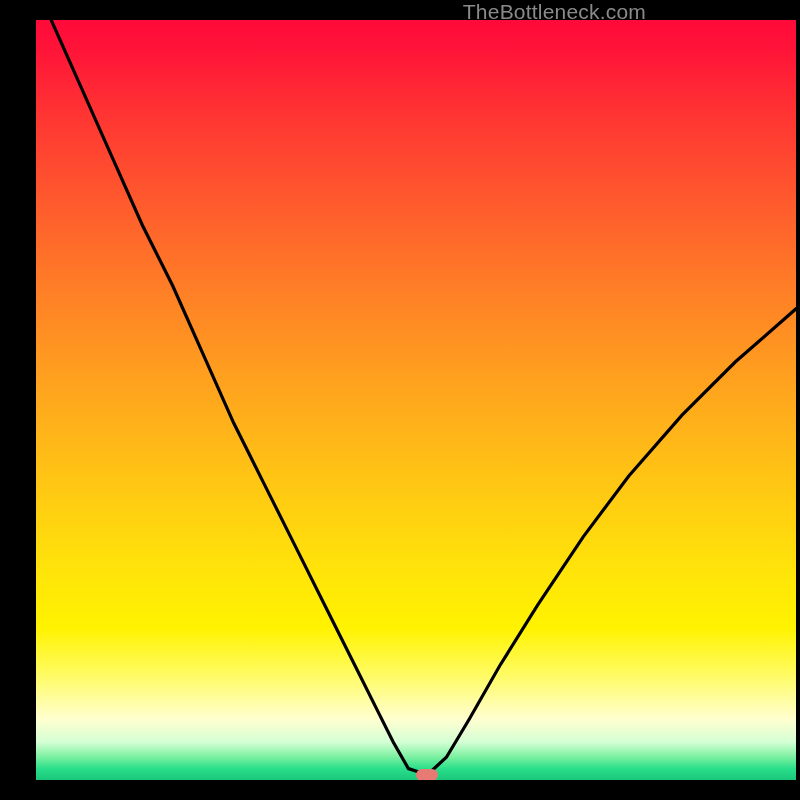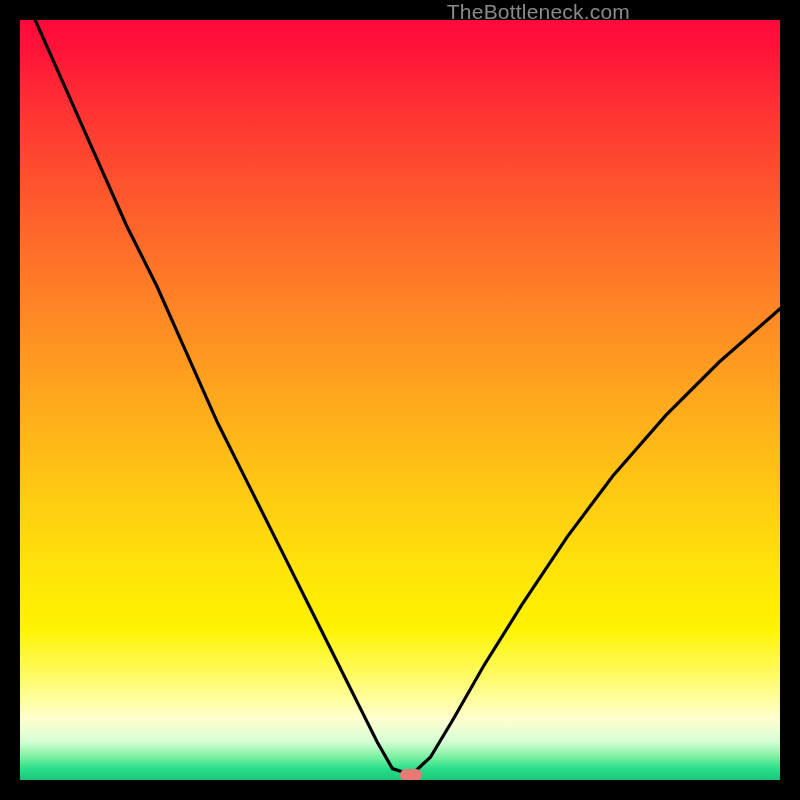--- a/index.html
+++ b/index.html
@@ -6,21 +6,21 @@
     margin: 0;
     padding: 0;
     width: 800px;
     height: 800px;
     background: #000;
     overflow: hidden;
     font-family: Arial, Helvetica, sans-serif;
   }
   .frame {
     position: absolute;
-    left: 0;
+    left: 16px;
     top: 0;
     width: 636px;
     height: 800px;
     background: #000;
   }
   .plot-area {
     position: absolute;
     left: 20px;
     top: 20px;
     width: 760px;

